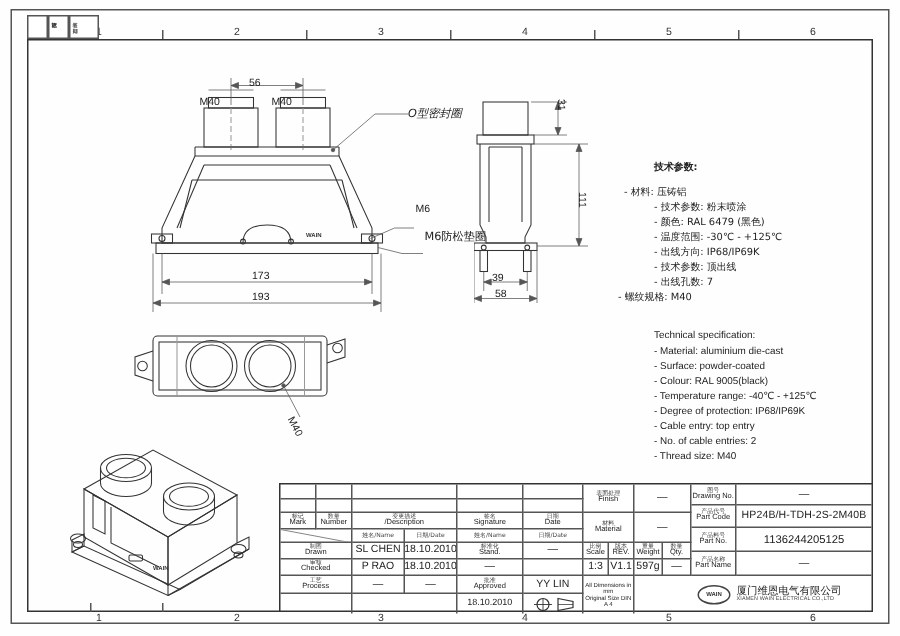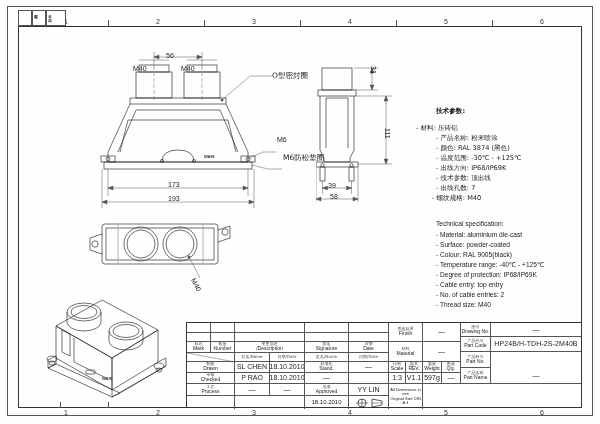--- a/index.html
+++ b/index.html
@@ -182,21 +182,21 @@
       <line x1="147" y1="111" x2="163" y2="104"></line>
       <line x1="163" y1="104" x2="176" y2="104"></line>
       <line x1="152" y1="117" x2="168" y2="121"></line>
       <line x1="168" y1="121" x2="182" y2="121"></line>
     </g>
   </svg>
 
   <div class="dim" style="left:166px;top:52px;">56</div>
   <div class="dim" style="left:133px;top:65px;">M40</div>
   <div class="dim" style="left:181px;top:65px;">M40</div>
-  <div class="lbl-cn" style="left:272px;top:71px;">O型密封圈</div>
+  <div class="lbl-cn" style="left:272px;top:71px;font-style:italic;">O型密封圈</div>
   <div class="lbl" style="left:277px;top:136px;">M6</div>
   <div class="lbl-cn" style="left:283px;top:153px;">M6防松垫圈</div>
   <div class="dim" style="left:168px;top:181px;">173</div>
   <div class="dim" style="left:168px;top:195px;">193</div>
 
   <svg style="position:absolute;left:316px;top:62px;" width="110" height="140">
     <g fill="none" stroke="#333" stroke-width="0.7">
 
       <rect x="6" y="6" width="30" height="22"></rect>
 
@@ -301,27 +301,27 @@
       <path d="M36 44 L36 66 L44 70 L44 48 Z"></path>
       <path d="M48 52 L48 76 L80 92"></path>
 
       <rect x="60" y="84" width="9" height="4" rx="1"></rect>
     </g>
     <text x="76" y="94" font-size="4" fill="#333" font-family="Liberation Sans, sans-serif" font-weight="bold">WAIN</text>
   </svg>
 
   <div class="spec-cn" style="left:436px;top:106px;font-weight:bold;">技术参数:</div>
   <div class="spec-cn" style="left:416px;top:123px;">- 材料: 压铸铝</div>
-  <div class="spec-cn" style="left:436px;top:133px;">- 产品名称: 粉末喷涂</div>
-  <div class="spec-cn" style="left:436px;top:143px;">- 颜色: RAL 3874 (黑色)</div>
+  <div class="spec-cn" style="left:436px;top:133px;">- 技术参数: 粉末喷涂</div>
+  <div class="spec-cn" style="left:436px;top:143px;">- 颜色: RAL 6479 (黑色)</div>
   <div class="spec-cn" style="left:436px;top:153px;">- 温度范围: -30℃ - +125℃</div>
   <div class="spec-cn" style="left:436px;top:163px;">- 出线方向: IP68/IP69K</div>
   <div class="spec-cn" style="left:436px;top:173px;">- 技术参数: 顶出线</div>
   <div class="spec-cn" style="left:436px;top:183px;">- 出线孔数: 7</div>
-  <div class="spec-cn" style="left:432px;top:193px;">- 螺纹规格: M40</div>
+  <div class="spec-cn" style="left:412px;top:193px;">- 螺纹规格: M40</div>
 
   <div class="spec" style="left:436px;top:219px;">Technical specification:</div>
   <div class="spec" style="left:436px;top:230px;">- Material: aluminium die-cast</div>
   <div class="spec" style="left:436px;top:240px;">- Surface: powder-coated</div>
   <div class="spec" style="left:436px;top:250px;">- Colour: RAL 9005(black)</div>
   <div class="spec" style="left:436px;top:260px;">- Temperature range: -40℃ - +125℃</div>
   <div class="spec" style="left:436px;top:270px;">- Degree of protection: IP68/IP69K</div>
   <div class="spec" style="left:436px;top:280px;">- Cable entry: top entry</div>
   <div class="spec" style="left:436px;top:290px;">- No. of cable entries: 2</div>
   <div class="spec" style="left:436px;top:300px;">- Thread size: M40</div>
@@ -473,23 +473,34 @@
     <div class="tb" style="left:274px;top:14px;width:30px;height:15px;">
       <span class="cn">产品代号</span>
       <span class="en">Part Code</span>
     </div>
     <div class="tb tb-code noborder-r" style="left:304px;top:14px;width:90px;height:15px;">HP24B/H-TDH-2S-2M40B</div>
 
     <div class="tb" style="left:274px;top:29px;width:30px;height:16px;">
       <span class="cn">产品料号</span>
       <span class="en">Part No.</span>
     </div>
+    <div class="tb tb-big noborder-r" style="left:304px;top:29px;width:90px;height:16px;">1136244205125</div>
 
     <div class="tb" style="left:274px;top:45px;width:30px;height:16px;">
       <span class="cn">产品名称</span>
       <span class="en">Part Name</span>
     </div>
     <div class="tb val noborder-r" style="left:304px;top:45px;width:90px;height:16px;">—</div>
 
+    <div class="tb noborder-r noborder-b" style="left:274px;top:61px;width:120px;height:25px;
+         flex-direction:row;gap:4px;justify-content:flex-start;padding-left:4px;">
+      <div class="logo-circ">
+        <span>WAIN</span>
+      </div>
+      <div style="display:flex;flex-direction:column;align-items:flex-start;">
+        <span style="font-size:7px;font-family:'DejaVu Sans',sans-serif;color:#222;">厦门维恩电气有限公司</span>
+        <span style="font-size:3.6px;color:#444;letter-spacing:0.1px;">XIAMEN WAIN ELECTRICAL CO.,LTD</span>
+      </div>
+    </div>
 
   </div>
 
 </div>
 
 </body></html>

